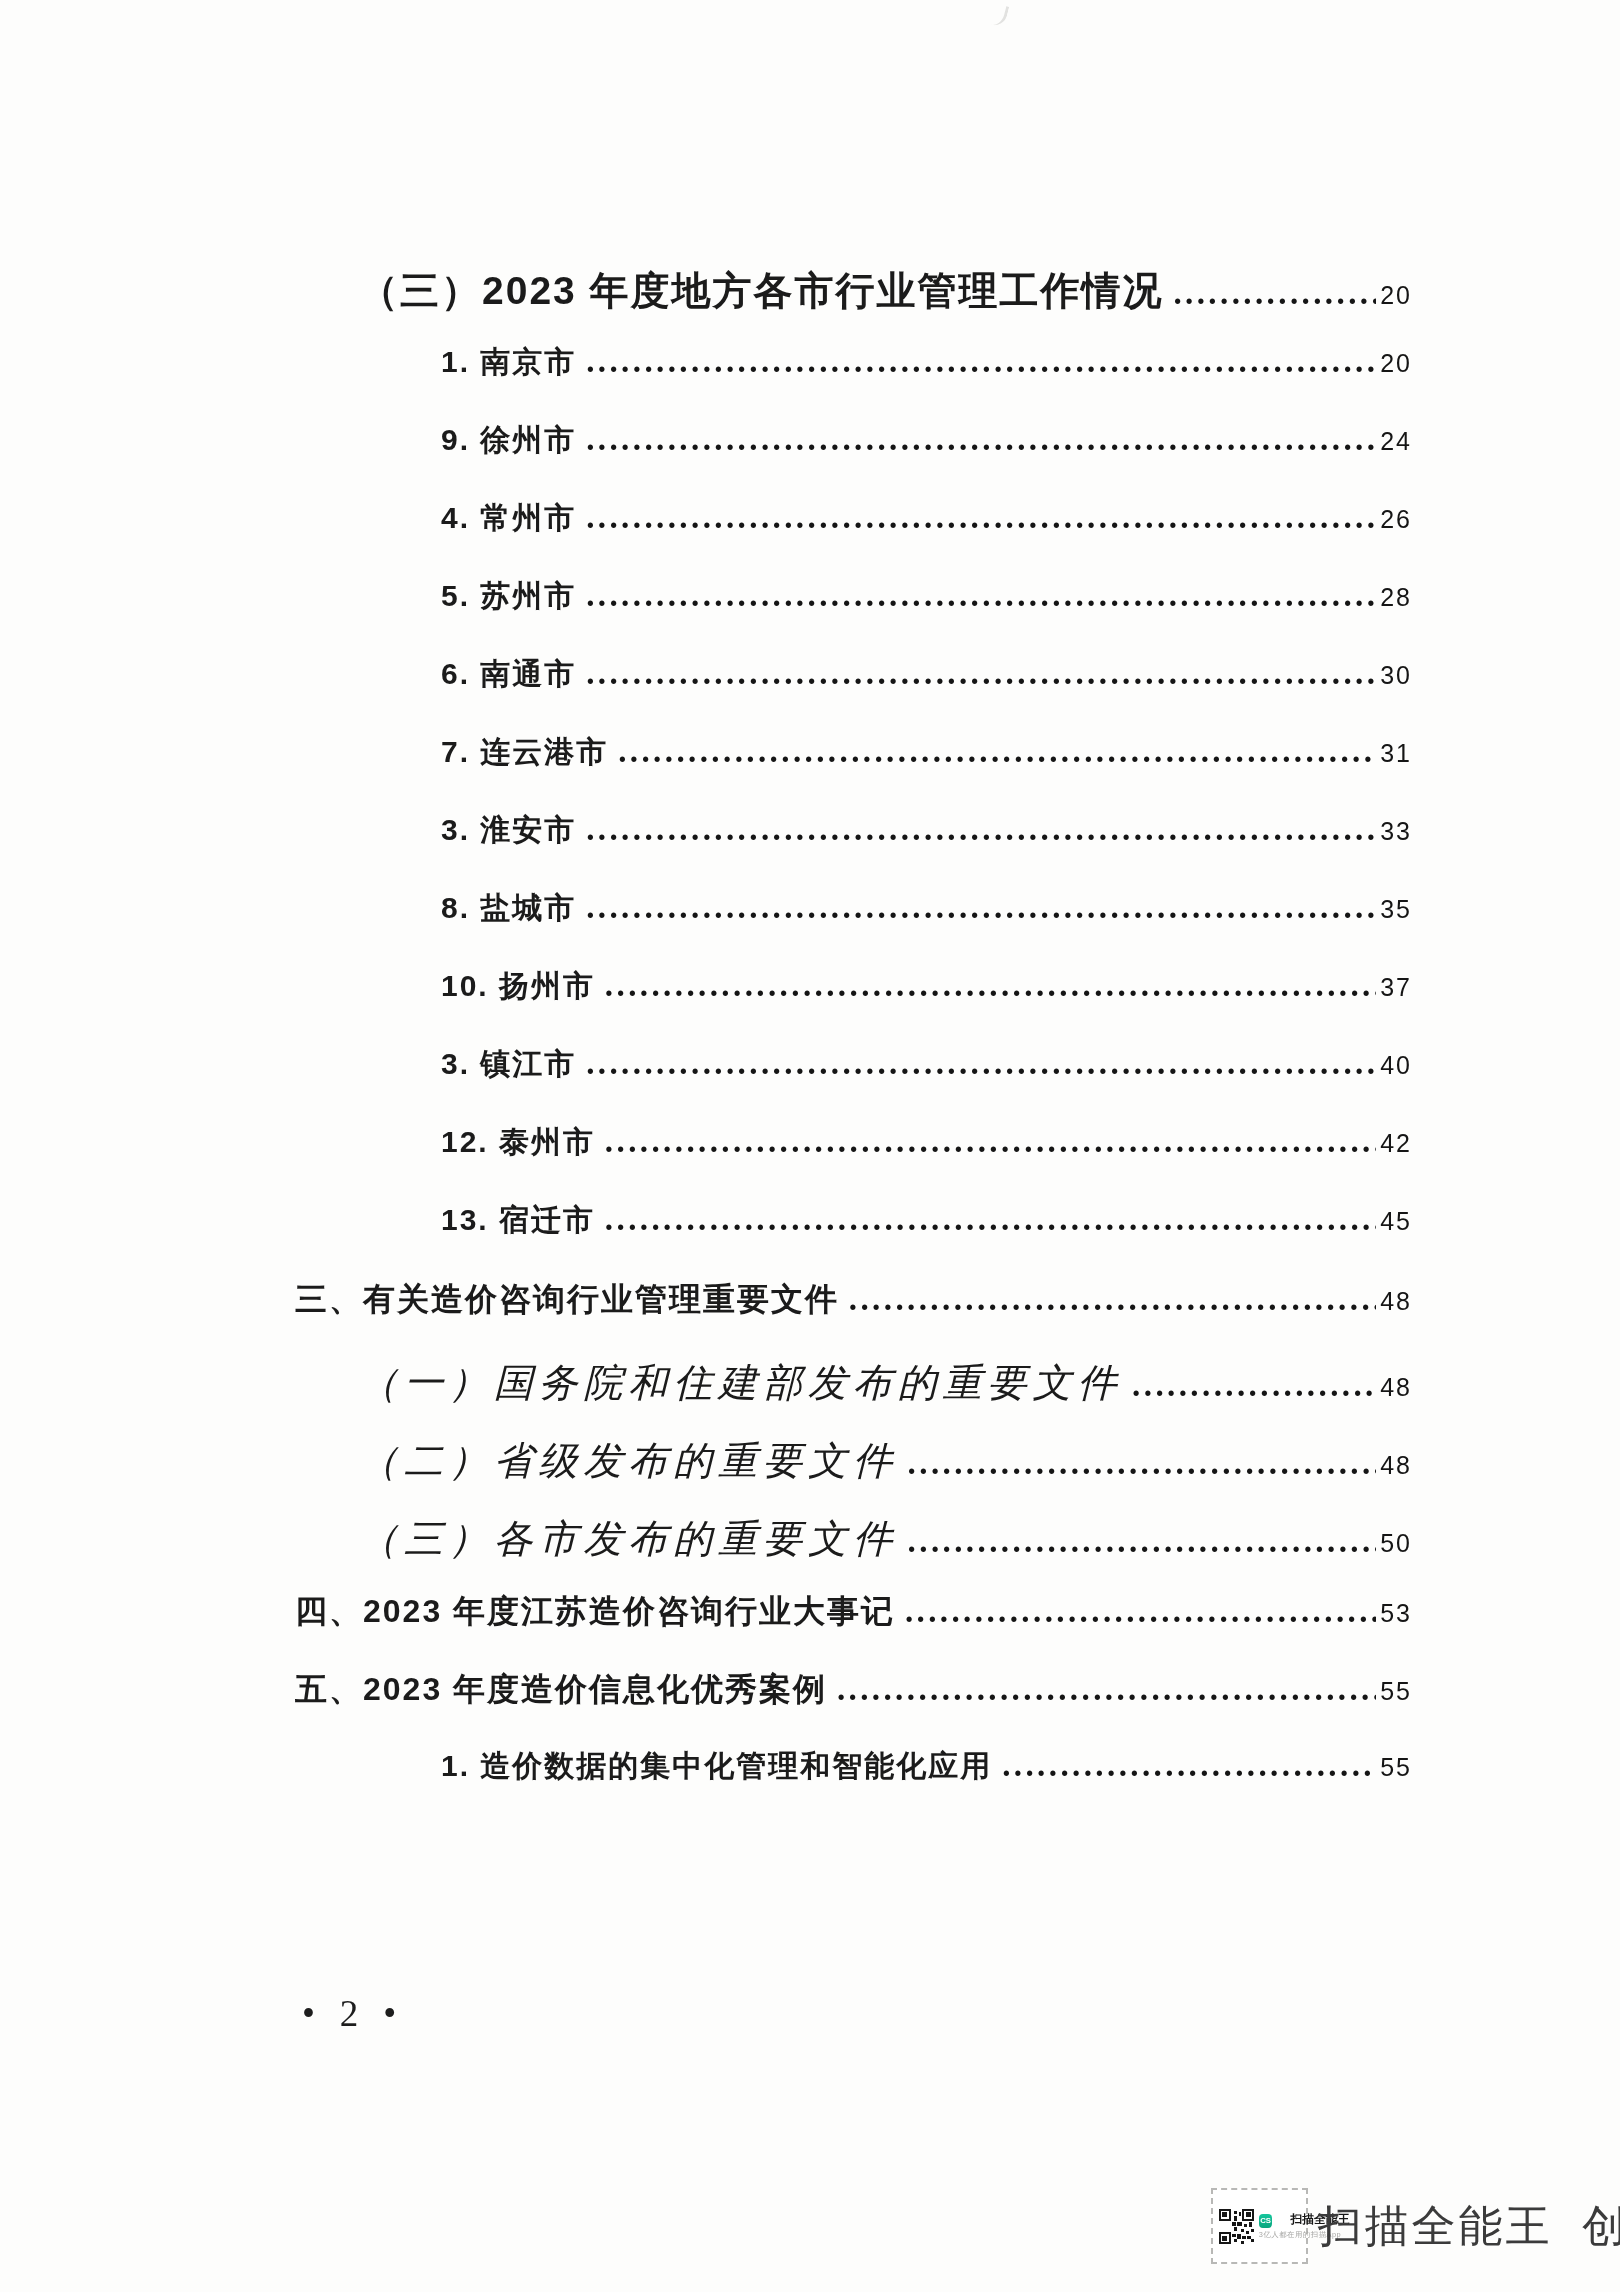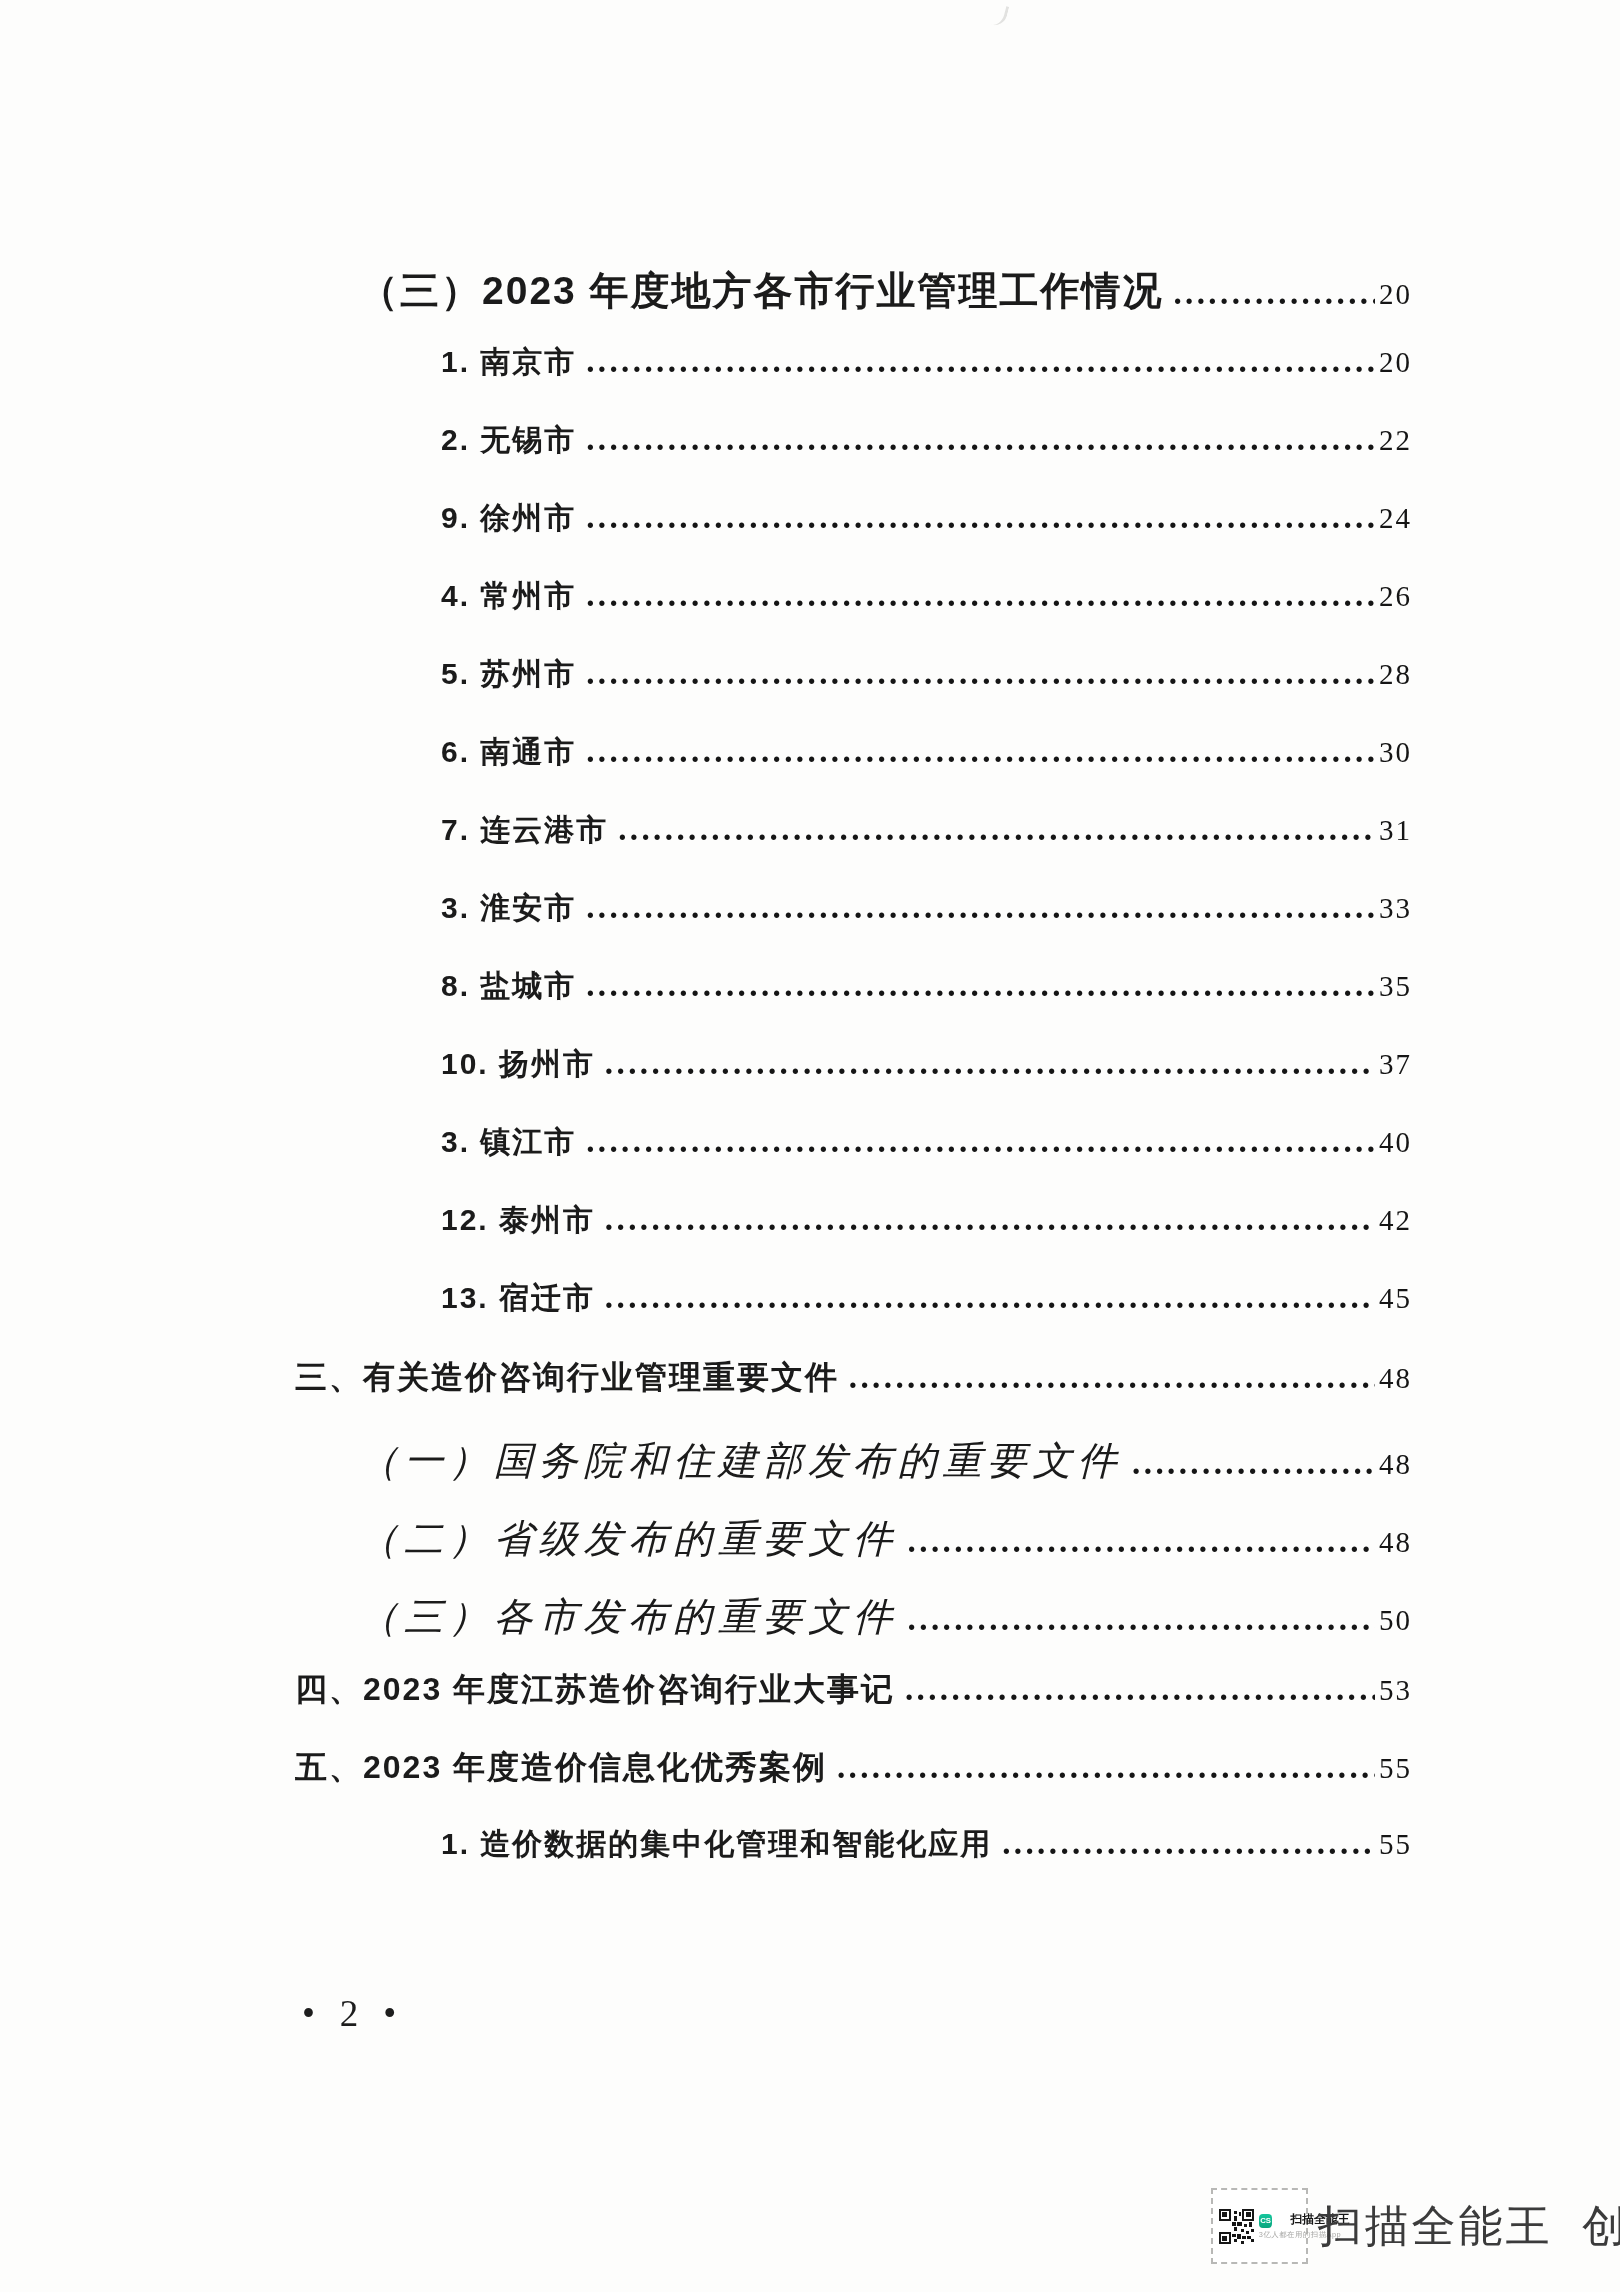--- a/index.html
+++ b/index.html
@@ -54,21 +54,21 @@
     flex:1 1 auto;overflow:hidden;white-space:nowrap;
     margin:0 3.9px 0 9.8px;min-width:29px;
   }
   .toc-dots::after{
     content:"......................................................................................................................................................................................";
     font-family:"Liberation Serif",serif;font-weight:700;font-size:33px;
     letter-spacing:3.4px;color:#151515;
   }
   .toc-page{
     white-space:nowrap;
-    font-family:Liberation Serif, serif;font-weight:400;font-size:29px;letter-spacing:2px;
+    font-family:Liberation Sans, sans-serif;font-weight:400;font-size:25px;letter-spacing:2px;
     color:#151515;
   }
 
   
   .footer-page-num{
     position:absolute;left:302px;top:1992px;
     font-family:"Liberation Serif",serif;font-size:37px;color:#1d1d1d;
     letter-spacing:7.8px;white-space:nowrap;
   }
 
@@ -117,25 +117,20 @@
     <span class="toc-dots"></span>
     <span class="toc-page">20</span>
   </div>
 
   <div class="toc-row lv-item">
     <span class="toc-label">1. 南京市</span>
     <span class="toc-dots"></span>
     <span class="toc-page">20</span>
   </div>
 
-  <div class="toc-row lv-item">
-    <span class="toc-label">2. 无锡市</span>
-    <span class="toc-dots"></span>
-    <span class="toc-page">22</span>
-  </div>
 
   <div class="toc-row lv-item">
     <span class="toc-label">9. 徐州市</span>
     <span class="toc-dots"></span>
     <span class="toc-page">24</span>
   </div>
 
   <div class="toc-row lv-item">
     <span class="toc-label">4. 常州市</span>
     <span class="toc-dots"></span>

